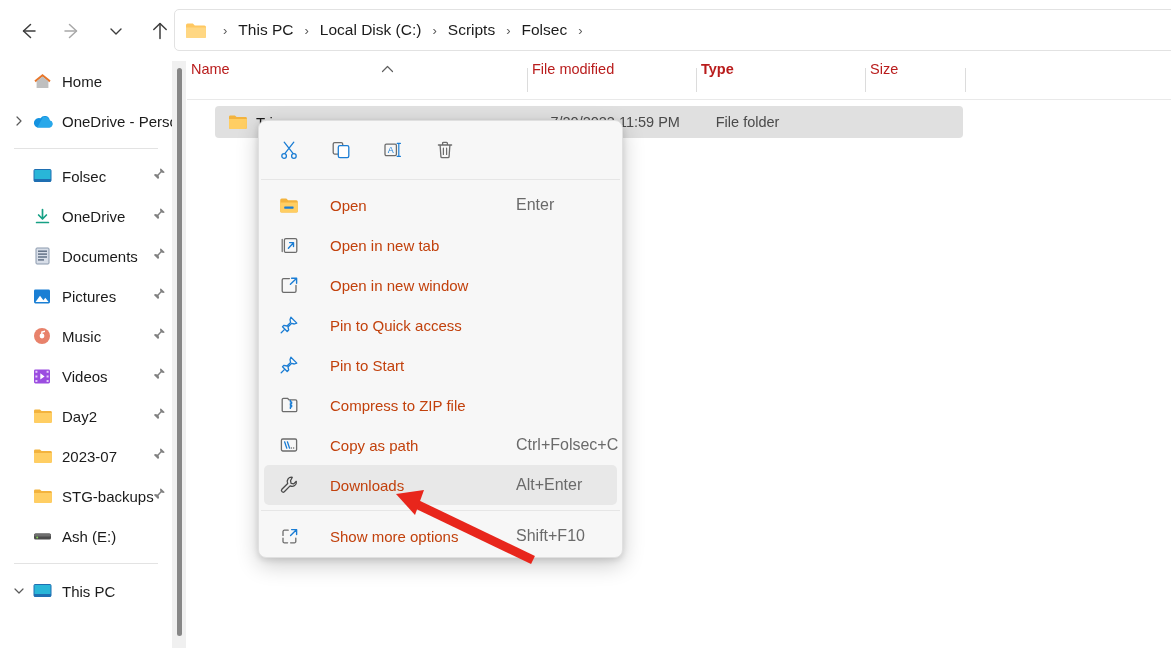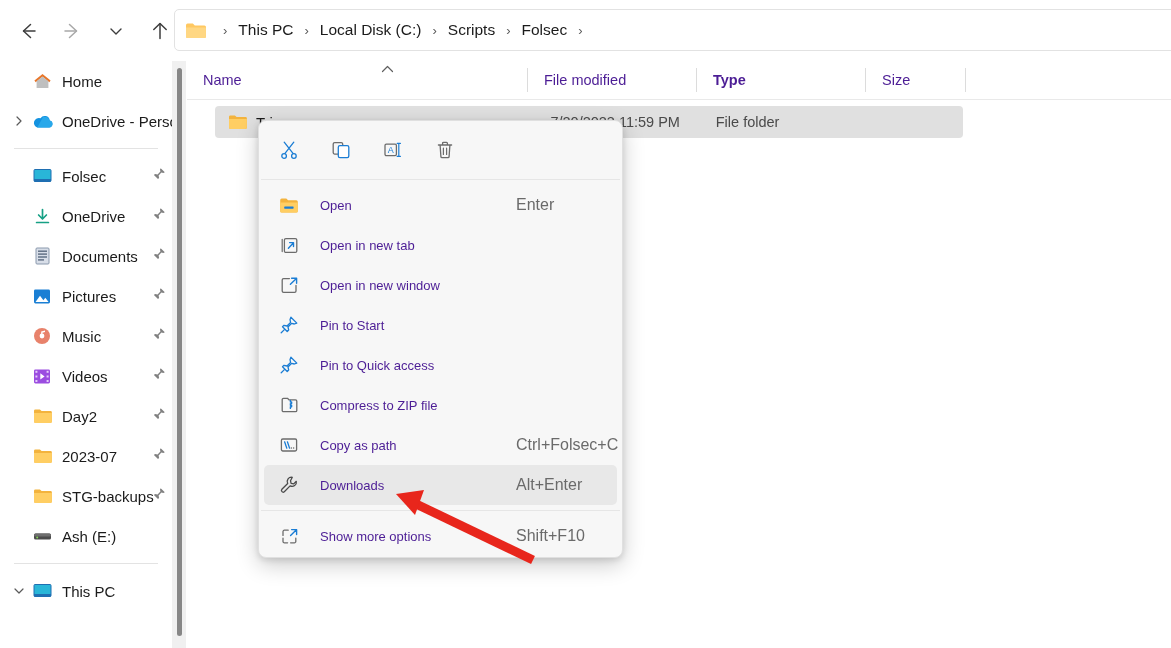--- a/index.html
+++ b/index.html
@@ -79,22 +79,22 @@
 
   
   .filepane {
     position:absolute; left:187px; top:61px; right:0; bottom:0; background:#fff;
   }
   .col-head {
     position:absolute; left:0; top:0; height:38px; width:984px;
     display:flex; align-items:center;
   }
   .col {
-    position:relative; height:38px; display:flex; align-items:center;
-    font-size:14.5px; color:#4c1d95; padding-left:16px;
+    position:relative; height:38px; display:flex; align-items:flex-start;
+    font-size:14.5px; color:#b91c1c; padding-left:4px;
   }
   .col::after {
     content:""; position:absolute; right:0; top:7px; bottom:7px;
     width:1px; background:#dcdcdc;
   }
   .col-name { width:341px; }
   .col-date { width:169px; }
   .col-type { width:169px;font-weight:bold; }
   .col-size { width:100px; }
   .sort-caret {
@@ -136,21 +136,21 @@
   .ctx-item {
     height:40px; margin:0 5px; border-radius:5px;
     display:flex; align-items:center; position:relative;
   }
   .ctx-item.selected { background:#e8e8e8; }
   .ctx-ico {
     width:34px; min-width:34px; display:flex; align-items:center; justify-content:center;
     margin-left:8px;
   }
   .ctx-label {
-    font-size:13px; color:#4c1d95; margin-left:14px; white-space:nowrap;
+    font-size:15px; color:#c2410c; margin-left:24px; white-space:nowrap;
   }
   .ctx-accel {
     position:absolute; left:252px; font-size:16px; color:#6a6a6a; white-space:nowrap;
   }
   .ctx-gap { height:5px; }
 
   
   .annot { position:absolute; left:0; top:0; width:1171px; height:648px; pointer-events:none; z-index:60; }
 </style>
 </head>
@@ -531,32 +531,32 @@
       <span class="ctx-accel"></span>
     </div>
 
     <div class="ctx-item">
       <span class="ctx-ico">
         <svg width="20" height="20" viewBox="0 0 20 20">
           <path d="M11.9 2.2 L17.8 8.1 L15.3 9 L12.6 8.4 L9 12 L9.7 15 L8.2 16.5 L3.5 11.8 L5 10.3 L8 11 L11.6 7.4 L11 4.7z" fill="none" stroke="#1B7DD4" stroke-width="1.3" stroke-linejoin="round"></path>
           <path d="M5.4 14.6 L2.2 17.8" stroke="#1B7DD4" stroke-width="1.3" stroke-linecap="round"></path>
         </svg>
       </span>
-      <span class="ctx-label">Pin to Start</span>
+      <span class="ctx-label">Pin to Quick access</span>
       <span class="ctx-accel"></span>
     </div>
 
     <div class="ctx-item">
       <span class="ctx-ico">
         <svg width="20" height="20" viewBox="0 0 20 20">
           <path d="M11.9 2.2 L17.8 8.1 L15.3 9 L12.6 8.4 L9 12 L9.7 15 L8.2 16.5 L3.5 11.8 L5 10.3 L8 11 L11.6 7.4 L11 4.7z" fill="none" stroke="#1B7DD4" stroke-width="1.3" stroke-linejoin="round"></path>
           <path d="M5.4 14.6 L2.2 17.8" stroke="#1B7DD4" stroke-width="1.3" stroke-linecap="round"></path>
         </svg>
       </span>
-      <span class="ctx-label">Pin to Quick access</span>
+      <span class="ctx-label">Pin to Start</span>
       <span class="ctx-accel"></span>
     </div>
 
     <div class="ctx-item">
       <span class="ctx-ico">
         <svg width="19" height="18" viewBox="0 0 19 18">
           <path d="M2.2 3.6a1.3 1.3 0 0 1 1.3-1.3h4l1.5 1.6h6.5a1.3 1.3 0 0 1 1.3 1.3v9.2a1.3 1.3 0 0 1-1.3 1.3H3.5a1.3 1.3 0 0 1-1.3-1.3z" fill="none" stroke="#6C6C6C" stroke-width="1.3" stroke-linejoin="round"></path>
           <path d="M10.4 4.4 V6 M11.6 6 V7.6 M10.4 7.6 V9.2 M11.6 9.2 V10.8 M10.4 10.8 V12.4" stroke="#1B7DD4" stroke-width="1.4" stroke-linecap="round"></path>
         </svg>
       </span>

